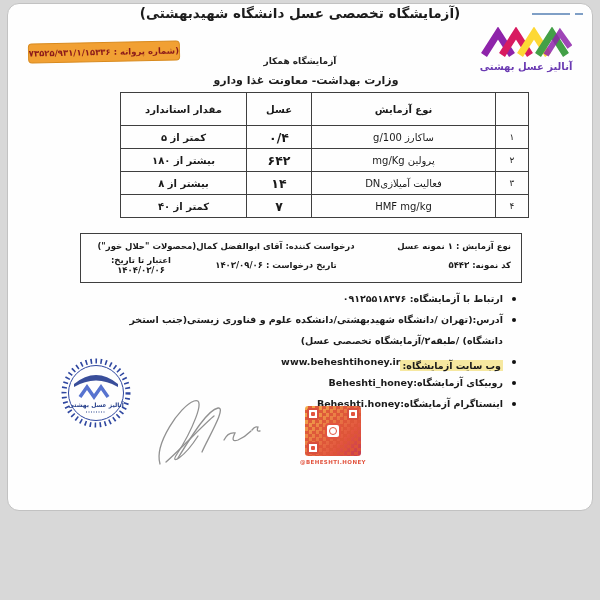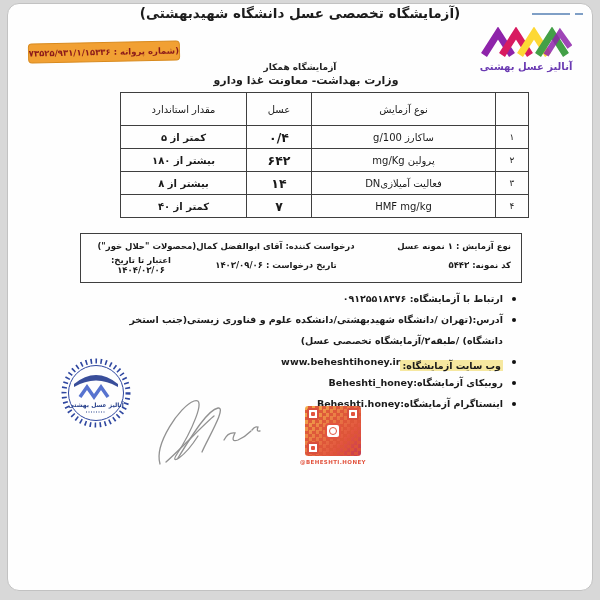--- a/index.html
+++ b/index.html
@@ -2,21 +2,21 @@
 <html lang="fa"><head>
 <meta charset="utf-8">
 <style>
   * { margin:0; padding:0; box-sizing:border-box; }
   body {
     width:600px; height:600px; overflow:hidden; position:relative;
     background:#d8d8d8;
     font-family:"DejaVu Sans", sans-serif;
   }
   .doc-card {
-    position:absolute; left:7px; top:3px; width:586px; height:588px;
+    position:absolute; left:7px; top:3px; width:586px; height:508px;
     background:#fefefe; border:1px solid #c2c2c2; border-radius:12px;
     overflow:hidden;
   }
   
   .doc-title {
     position:absolute; top:1px; left:0; right:0; text-align:center;
     font-size:13.5px; font-weight:bold; color:#1c1c1c; direction:rtl;
   }
   .top-dashes { position:absolute; top:9px; right:9px; display:flex; gap:5px; direction:rtl; }
   .top-dashes i { display:block; height:2px; background:#7f9fc6; }
@@ -26,38 +26,38 @@
   .logo-caption { font-size:10px; font-weight:bold; color:#6a3ab2; direction:rtl; margin-top:-2px; }
 
   .license-badge {
     position:absolute; left:20px; top:38px; width:152px; height:20px;
     background:#f1a033; border:1px solid #d88a1e; border-radius:4px;
     color:#8b1a1a; font-size:8.5px; font-weight:bold; line-height:18px;
     text-align:center; direction:rtl; transform:rotate(-1.2deg);
     white-space:nowrap; overflow:hidden;
   }
   .partner-lab {
-    position:absolute; top:58px; left:0; right:0; text-align:center;
+    position:absolute; top:52px; left:0; right:0; text-align:center;
     font-size:9px; font-weight:bold; color:#222; direction:rtl;
   }
   .ministry-line {
     position:absolute; top:70px; left:12px; right:0; text-align:center;
     font-size:11px; font-weight:bold; color:#1c1c1c; direction:rtl;
   }
   
   table.results {
     position:absolute; left:112px; top:88px; width:408px;
     border-collapse:collapse; direction:rtl; table-layout:fixed;
   }
   table.results td, table.results th { border:1px solid #3f3f3f; text-align:center; vertical-align:middle; color:#1a1a1a; }
   table.results .c-no { width:33px; }
   table.results .c-test { width:184px; }
   table.results .c-val { width:65px; }
   table.results .c-std { width:126px; }
-  table.results thead th { height:33px; font-size:10px; font-weight:normal; }
+  table.results thead th { height:33px; font-size:10px; font-weight:bold; }
   table.results tbody td { height:23px; }
   td.cell-no { font-size:9px; }
   td.cell-test { font-size:10px; font-weight:normal; }
   td.cell-val { font-size:12.5px; font-weight:bold; }
   td.cell-std { font-size:10px; font-weight:bold;margin-left:12px; }
   
   .info-box {
     position:absolute; left:72px; top:229px; width:442px; height:50px;
     border:1.5px solid #3f3f3f; direction:rtl;
     display:flex; flex-direction:column; justify-content:space-evenly;

